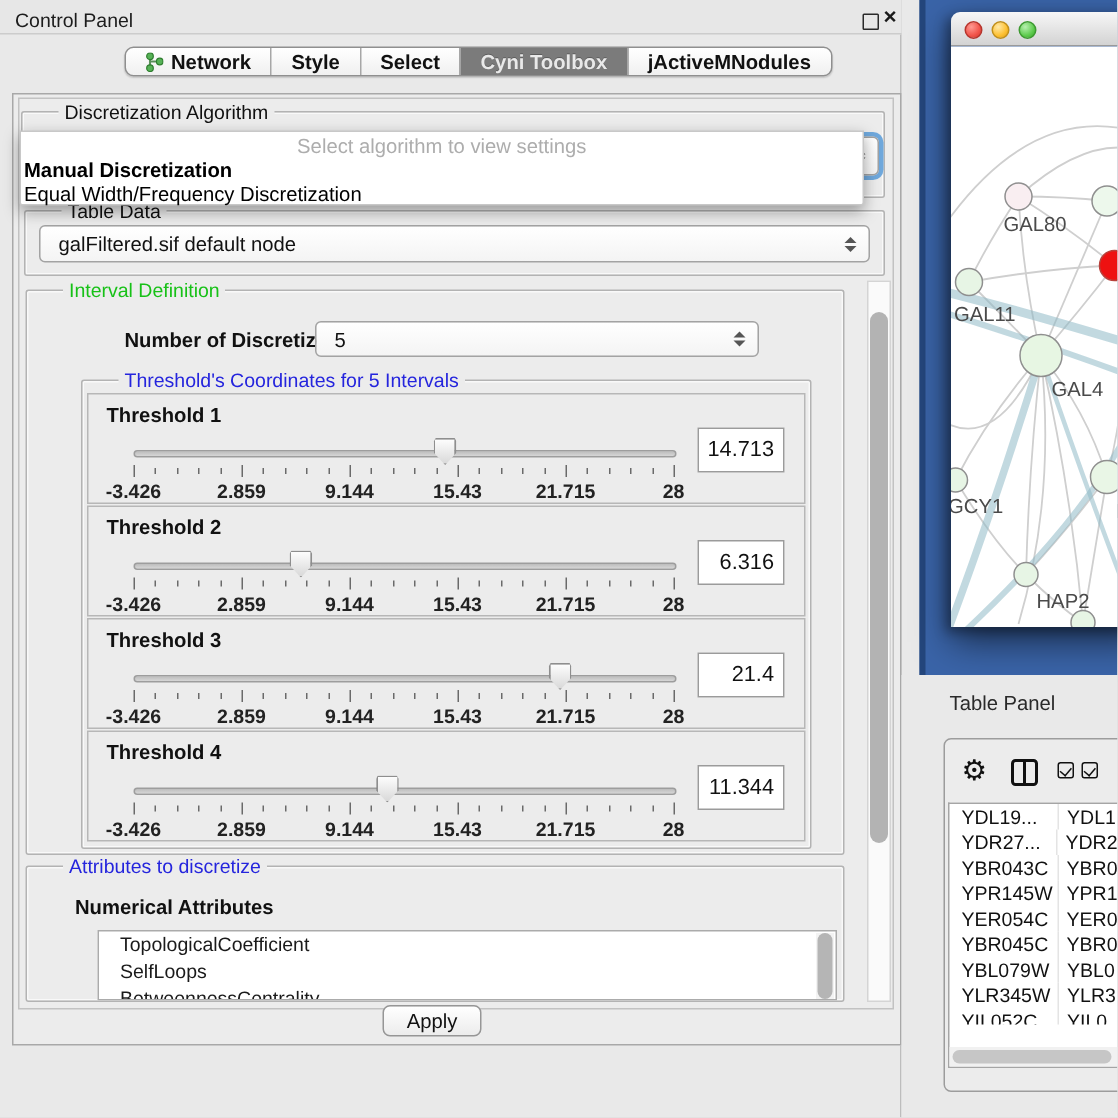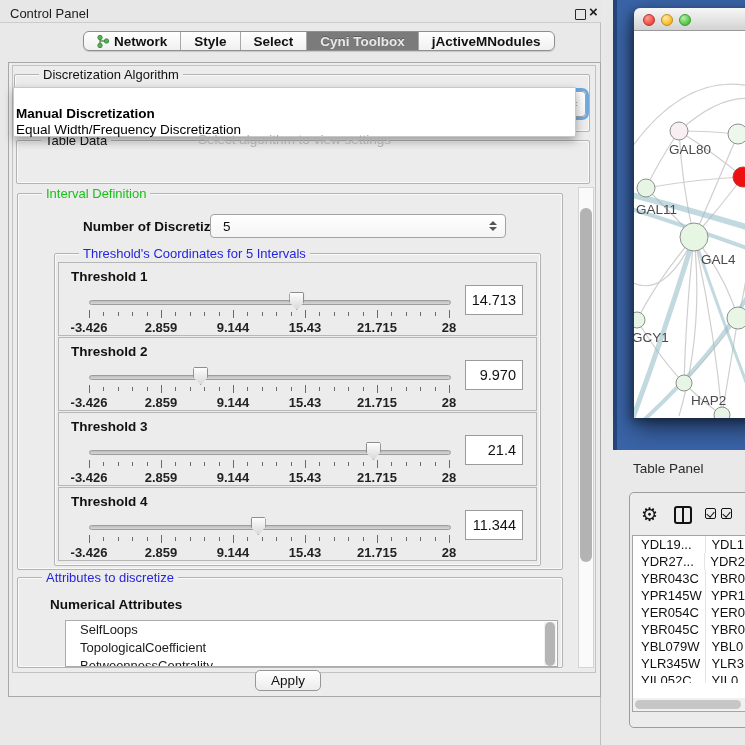--- a/index.html
+++ b/index.html
@@ -43,21 +43,21 @@
            display:flex; align-items:center; font-size:13.5px; color:#111; padding-left:12px; }
   .combo .arrows { position:absolute; right:8px; top:50%; transform:translateY(-50%); display:flex; flex-direction:column; gap:2px; }
   .combo .arrows i { display:block; width:0; height:0; border-left:4px solid transparent; border-right:4px solid transparent; }
   .combo .arrows i.up   { border-bottom:4px solid #555; }
   .combo .arrows i.down { border-top:4px solid #555; }
   .combo.focus-ring { box-shadow:0 0 0 3px #6fa8dc; }
 
   
   .popup { left:13px; top:87px; width:563px; height:50px; background:#ffffff; border:1px solid #c8c8c8;
            border-radius:0 0 2px 2px; box-shadow:0 4px 10px rgba(0,0,0,0.35); z-index:40; }
-  .popup .prompt { position:absolute; left:0; top:2px; width:100%; text-align:center; color:#adadad; font-size:13.5px;margin-top:42px; }
+  .popup .prompt { position:absolute; left:0; top:2px; width:100%; text-align:center; color:#adadad; font-size:13.5px; }
   .popup .item1 { position:absolute; left:2px; top:18px; font-size:13.5px; font-weight:bold; color:#000; }
   .popup .item2 { position:absolute; left:2px; top:34px; font-size:13.5px; color:#000; }
 
   
   .thr-panel { position:absolute; left:58px; width:479px; height:74px; border:1px solid #b7b7b7; background:#ececec; }
   .thr-title { position:absolute; left:12px; top:6px; font-size:13.5px; font-weight:bold; color:#111; }
   .thr-track { position:absolute; left:30px; top:37px; width:362px; height:5px; border-radius:3px;
                background:linear-gradient(#bdbdbd,#d6d6d6); border:1px solid #9d9d9d; }
   .thr-thumb { position:absolute; top:29px; width:15px; height:18px;
                background:linear-gradient(#fdfdfd,#d9d9d9); border:1px solid #8e8e8e;
@@ -177,20 +177,27 @@
     </div>
 
     <div class="abs popup">
       <div class="prompt">Select algorithm to view settings</div>
       <div class="item1">Manual Discretization</div>
       <div class="item2">Equal Width/Frequency Discretization</div>
     </div>
 
     <div class="groupbox" style="left:16px; top:140px; width:574px; height:44px;">
       <span class="legend">Table Data</span>
+    </div>
+    <div class="combo" style="left:26px; top:150px; width:554px; height:25px;">
+      <span>galFiltered.sif default node</span>
+      <span class="arrows">
+          <i class="up"></i>
+          <i class="down"></i>
+        </span>
     </div>
 
     <div class="groupbox" style="left:17px; top:193px; width:546px; height:377px;">
       <span class="legend green">Interval Definition</span>
     </div>
 
     <div class="abs" style="left:83px; top:219px; font-size:13.5px; font-weight:bold; color:#111;">Number of Discretize</div>
     <div class="combo" style="left:210px; top:214px; width:296px; height:24px;">
       <span>5</span>
       <span class="arrows">
@@ -279,21 +286,21 @@
           <span class="tick major" style="left: 100%;"></span>
         </div>
       <div class="scale-row">
         <span class="scale-lab" style="left:0%">-3.426</span>
         <span class="scale-lab" style="left:20%">2.859</span>
         <span class="scale-lab" style="left:40%">9.144</span>
         <span class="scale-lab" style="left:60%">15.43</span>
         <span class="scale-lab" style="left:80%">21.715</span>
         <span class="scale-lab" style="left:100%">28</span>
       </div>
-      <div class="thr-value">9.970</div>
+      <div class="thr-value">6.316</div>
     </div>
 
     <div class="thr-panel" style="top:412px;">
       <div class="thr-title">Threshold 3</div>
       <div class="thr-track"></div>
       <div class="thr-thumb" style="left: 306.894px;"></div>
       <div class="ticks">
           <span class="tick major" style="left: 0%;"></span>
           <span class="tick" style="left: 4%;"></span>
           <span class="tick" style="left: 8%;"></span>
@@ -373,22 +380,22 @@
         <span class="scale-lab" style="left:100%">28</span>
       </div>
       <div class="thr-value">11.344</div>
     </div>
 
     <div class="groupbox" style="left:17px; top:577px; width:546px; height:91px;">
       <span class="legend blue">Attributes to discretize</span>
     </div>
     <div class="abs" style="left:50px; top:597px; font-size:13.5px; font-weight:bold; color:#111;">Numerical Attributes</div>
     <div class="abs listbox">
+      <div class="li">TopologicalCoefficient</div>
       <div class="li">SelfLoops</div>
-      <div class="li">TopologicalCoefficient</div>
       <div class="li">BetweennessCentrality</div>
       <div class="list-scroll">
           <div class="list-thumb"></div>
         </div>
     </div>
 
     <div class="abs vscroll-track"></div>
     <div class="abs vscroll-thumb"></div>
 
     <div class="abs apply-btn">

